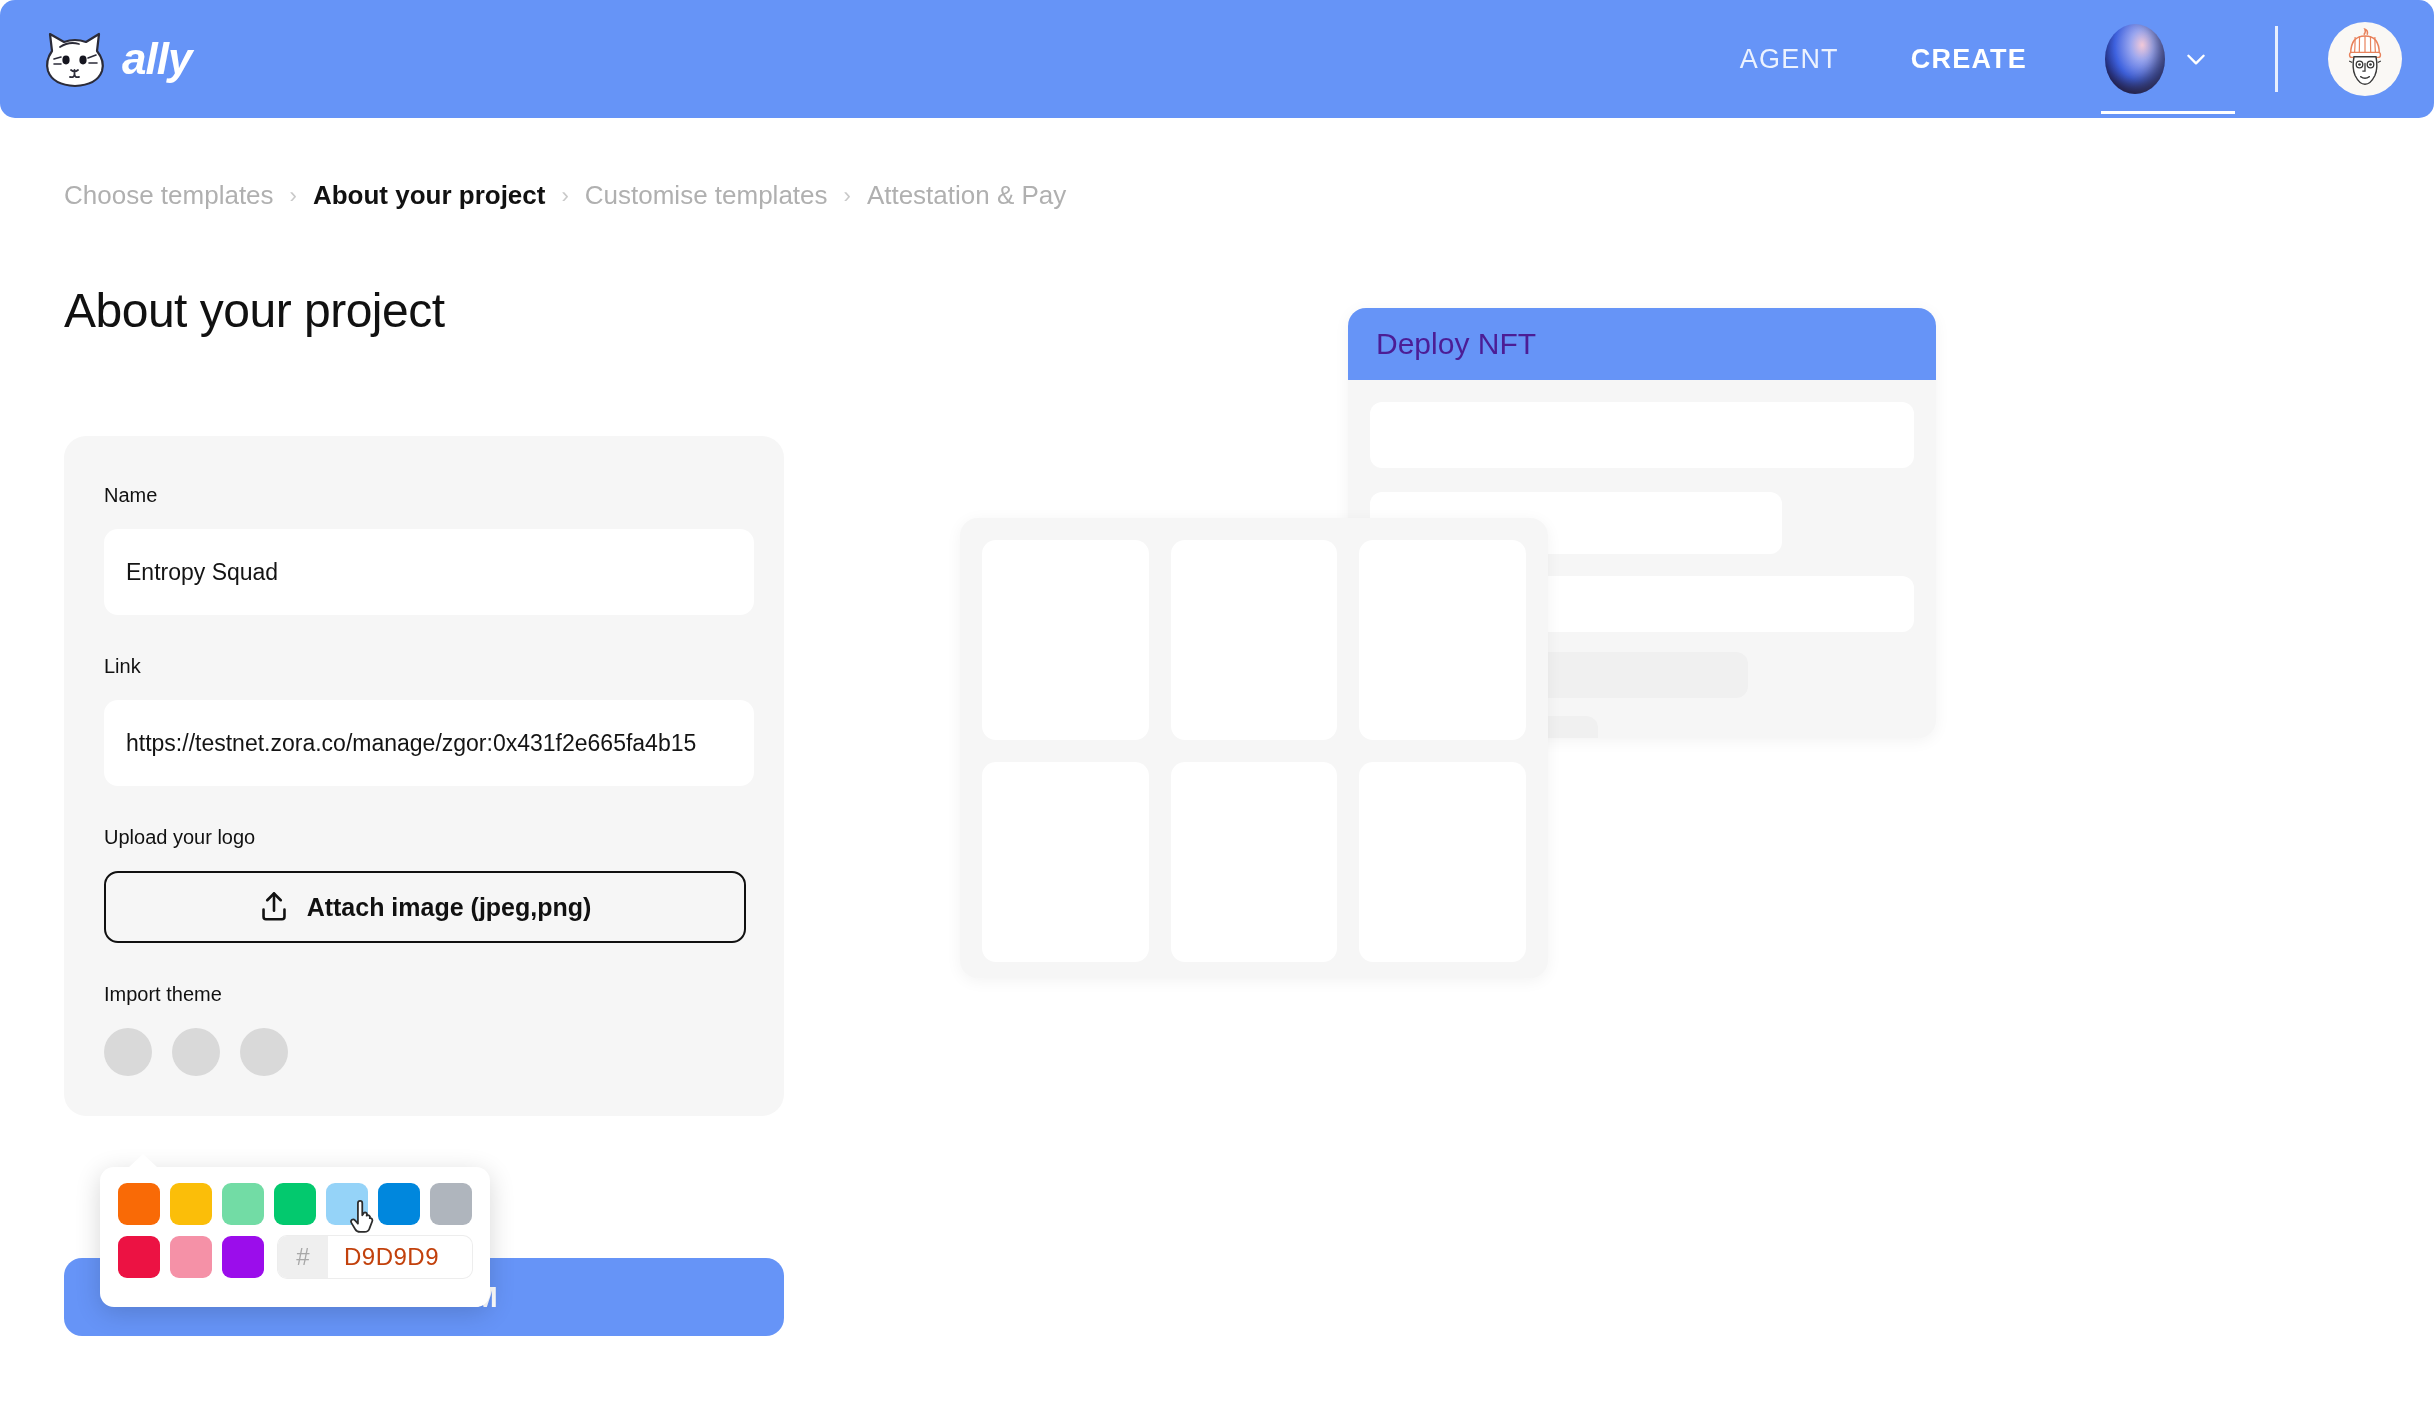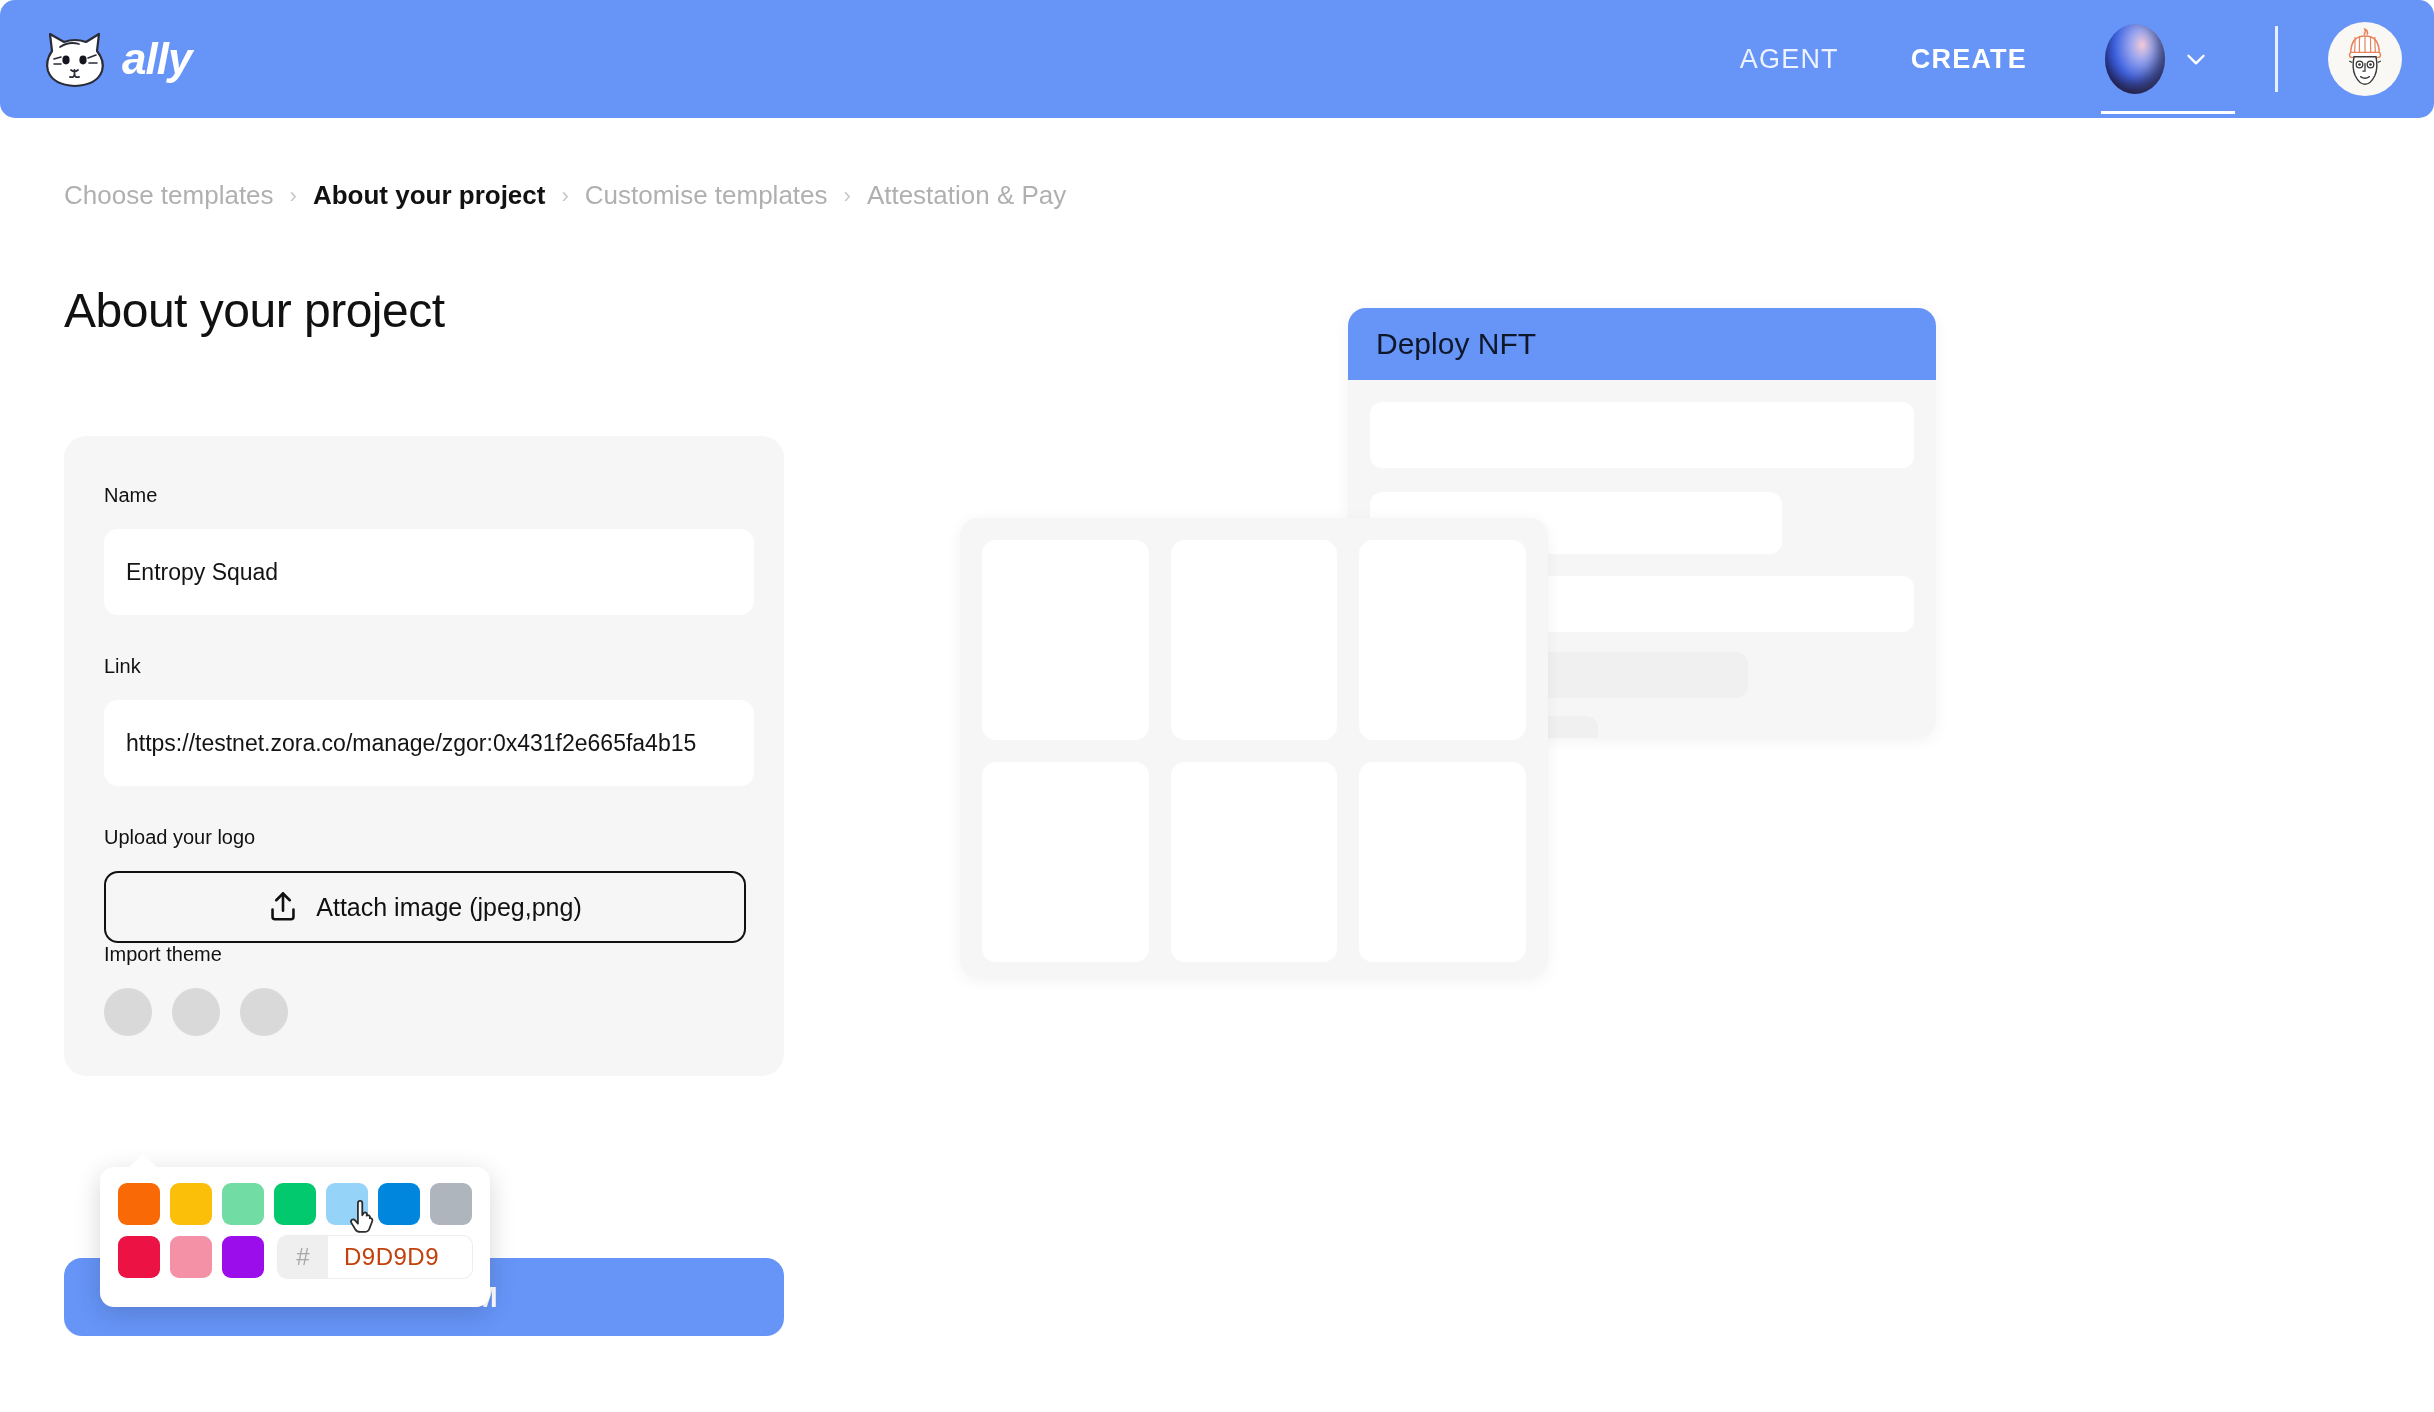--- a/index.html
+++ b/index.html
@@ -192,20 +192,22 @@
     border-radius: 14px;
     background: transparent;
     display: flex;
     align-items: center;
     justify-content: center;
     gap: 18px;
     font-size: 25px;
     color: #111111;
     font-family: "Liberation Sans", sans-serif;
     cursor: pointer;
+    margin-bottom: 40px;
+    font-weight: bold;
   }
 
   .upload-icon { width: 30px; height: 32px; }
 
   .theme-dots {
     display: flex;
     gap: 20px;
     margin-top: 4px;
   }
 
@@ -332,21 +334,21 @@
     box-shadow: 0 3px 16px rgba(0,0,0,.05);
   }
 
   .pcard-head {
     background: #6694F7;
     height: 72px;
     display: flex;
     align-items: center;
     padding-left: 28px;
     font-size: 30px;
-    color: #0f172a;
+    color: #4c1d95;
   }
 
   .pcard-body { padding: 22px; }
 
   .ph { background: #ffffff; border-radius: 12px; }
   .ph-gray { background: #F0F0F0; border-radius: 12px; }
 
   
   #card-deploy { left: 388px; top: 28px; width: 588px; height: 430px; }
   #card-deploy .r1 { height: 66px; margin-bottom: 24px; }

